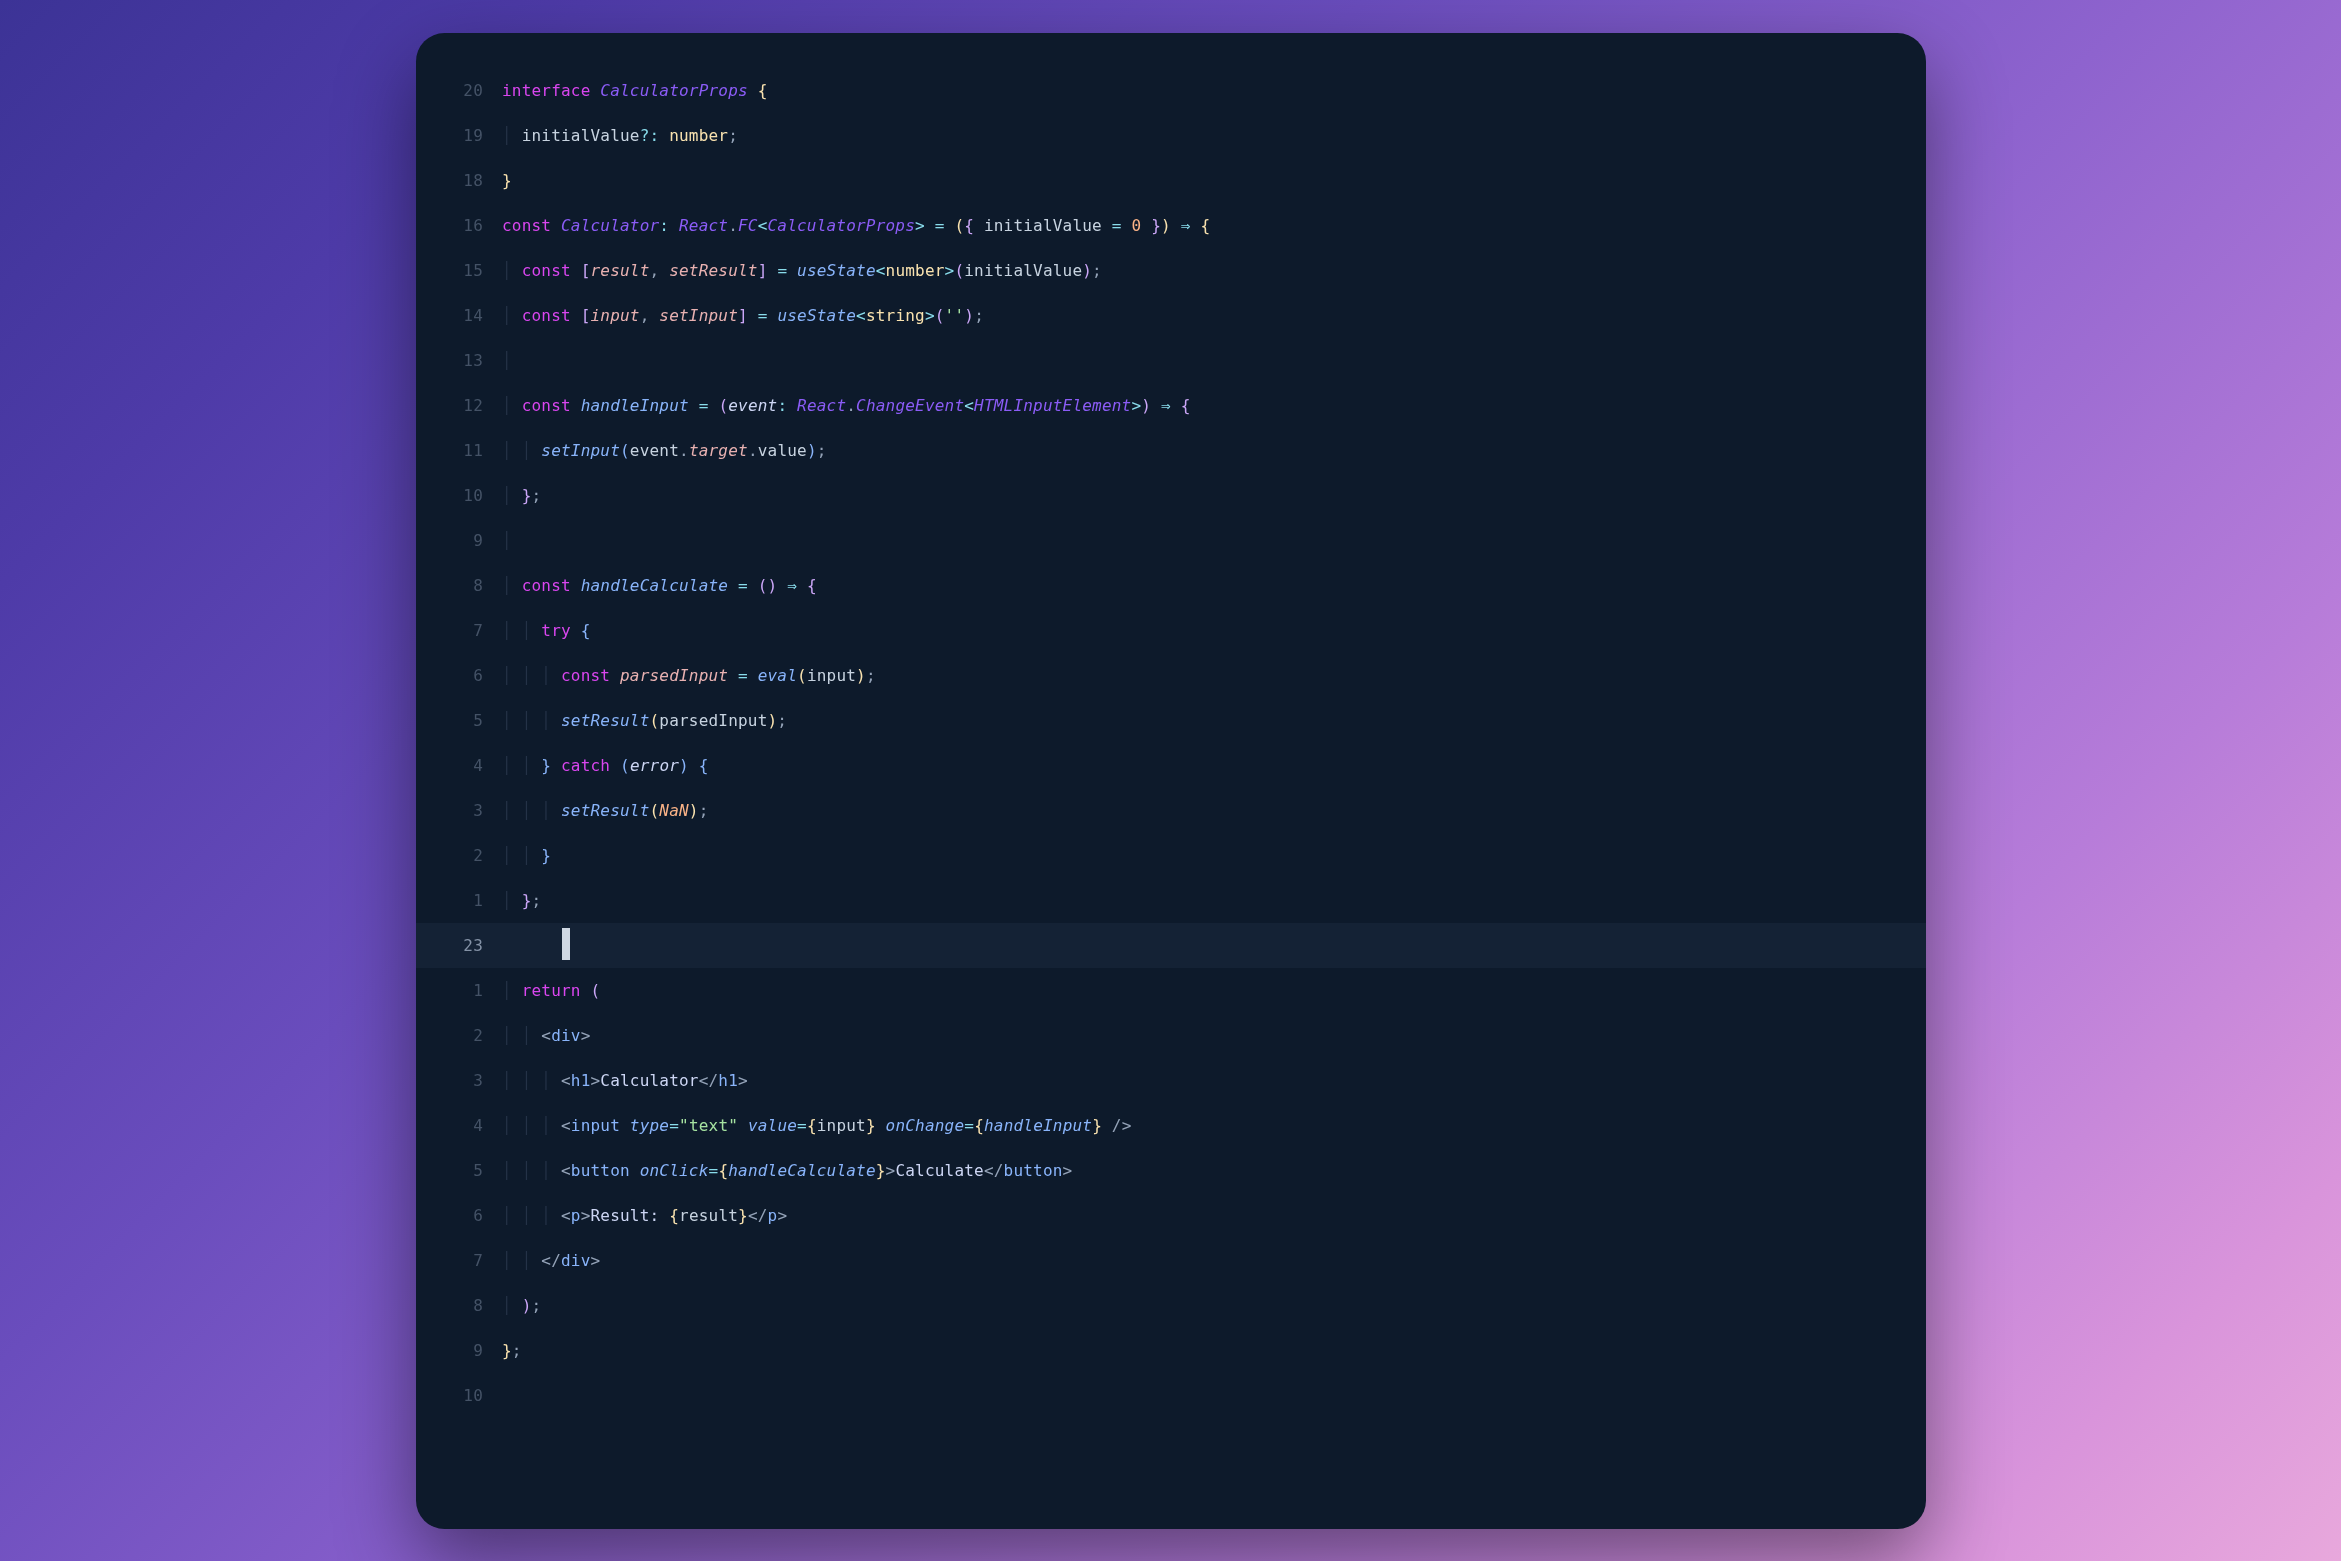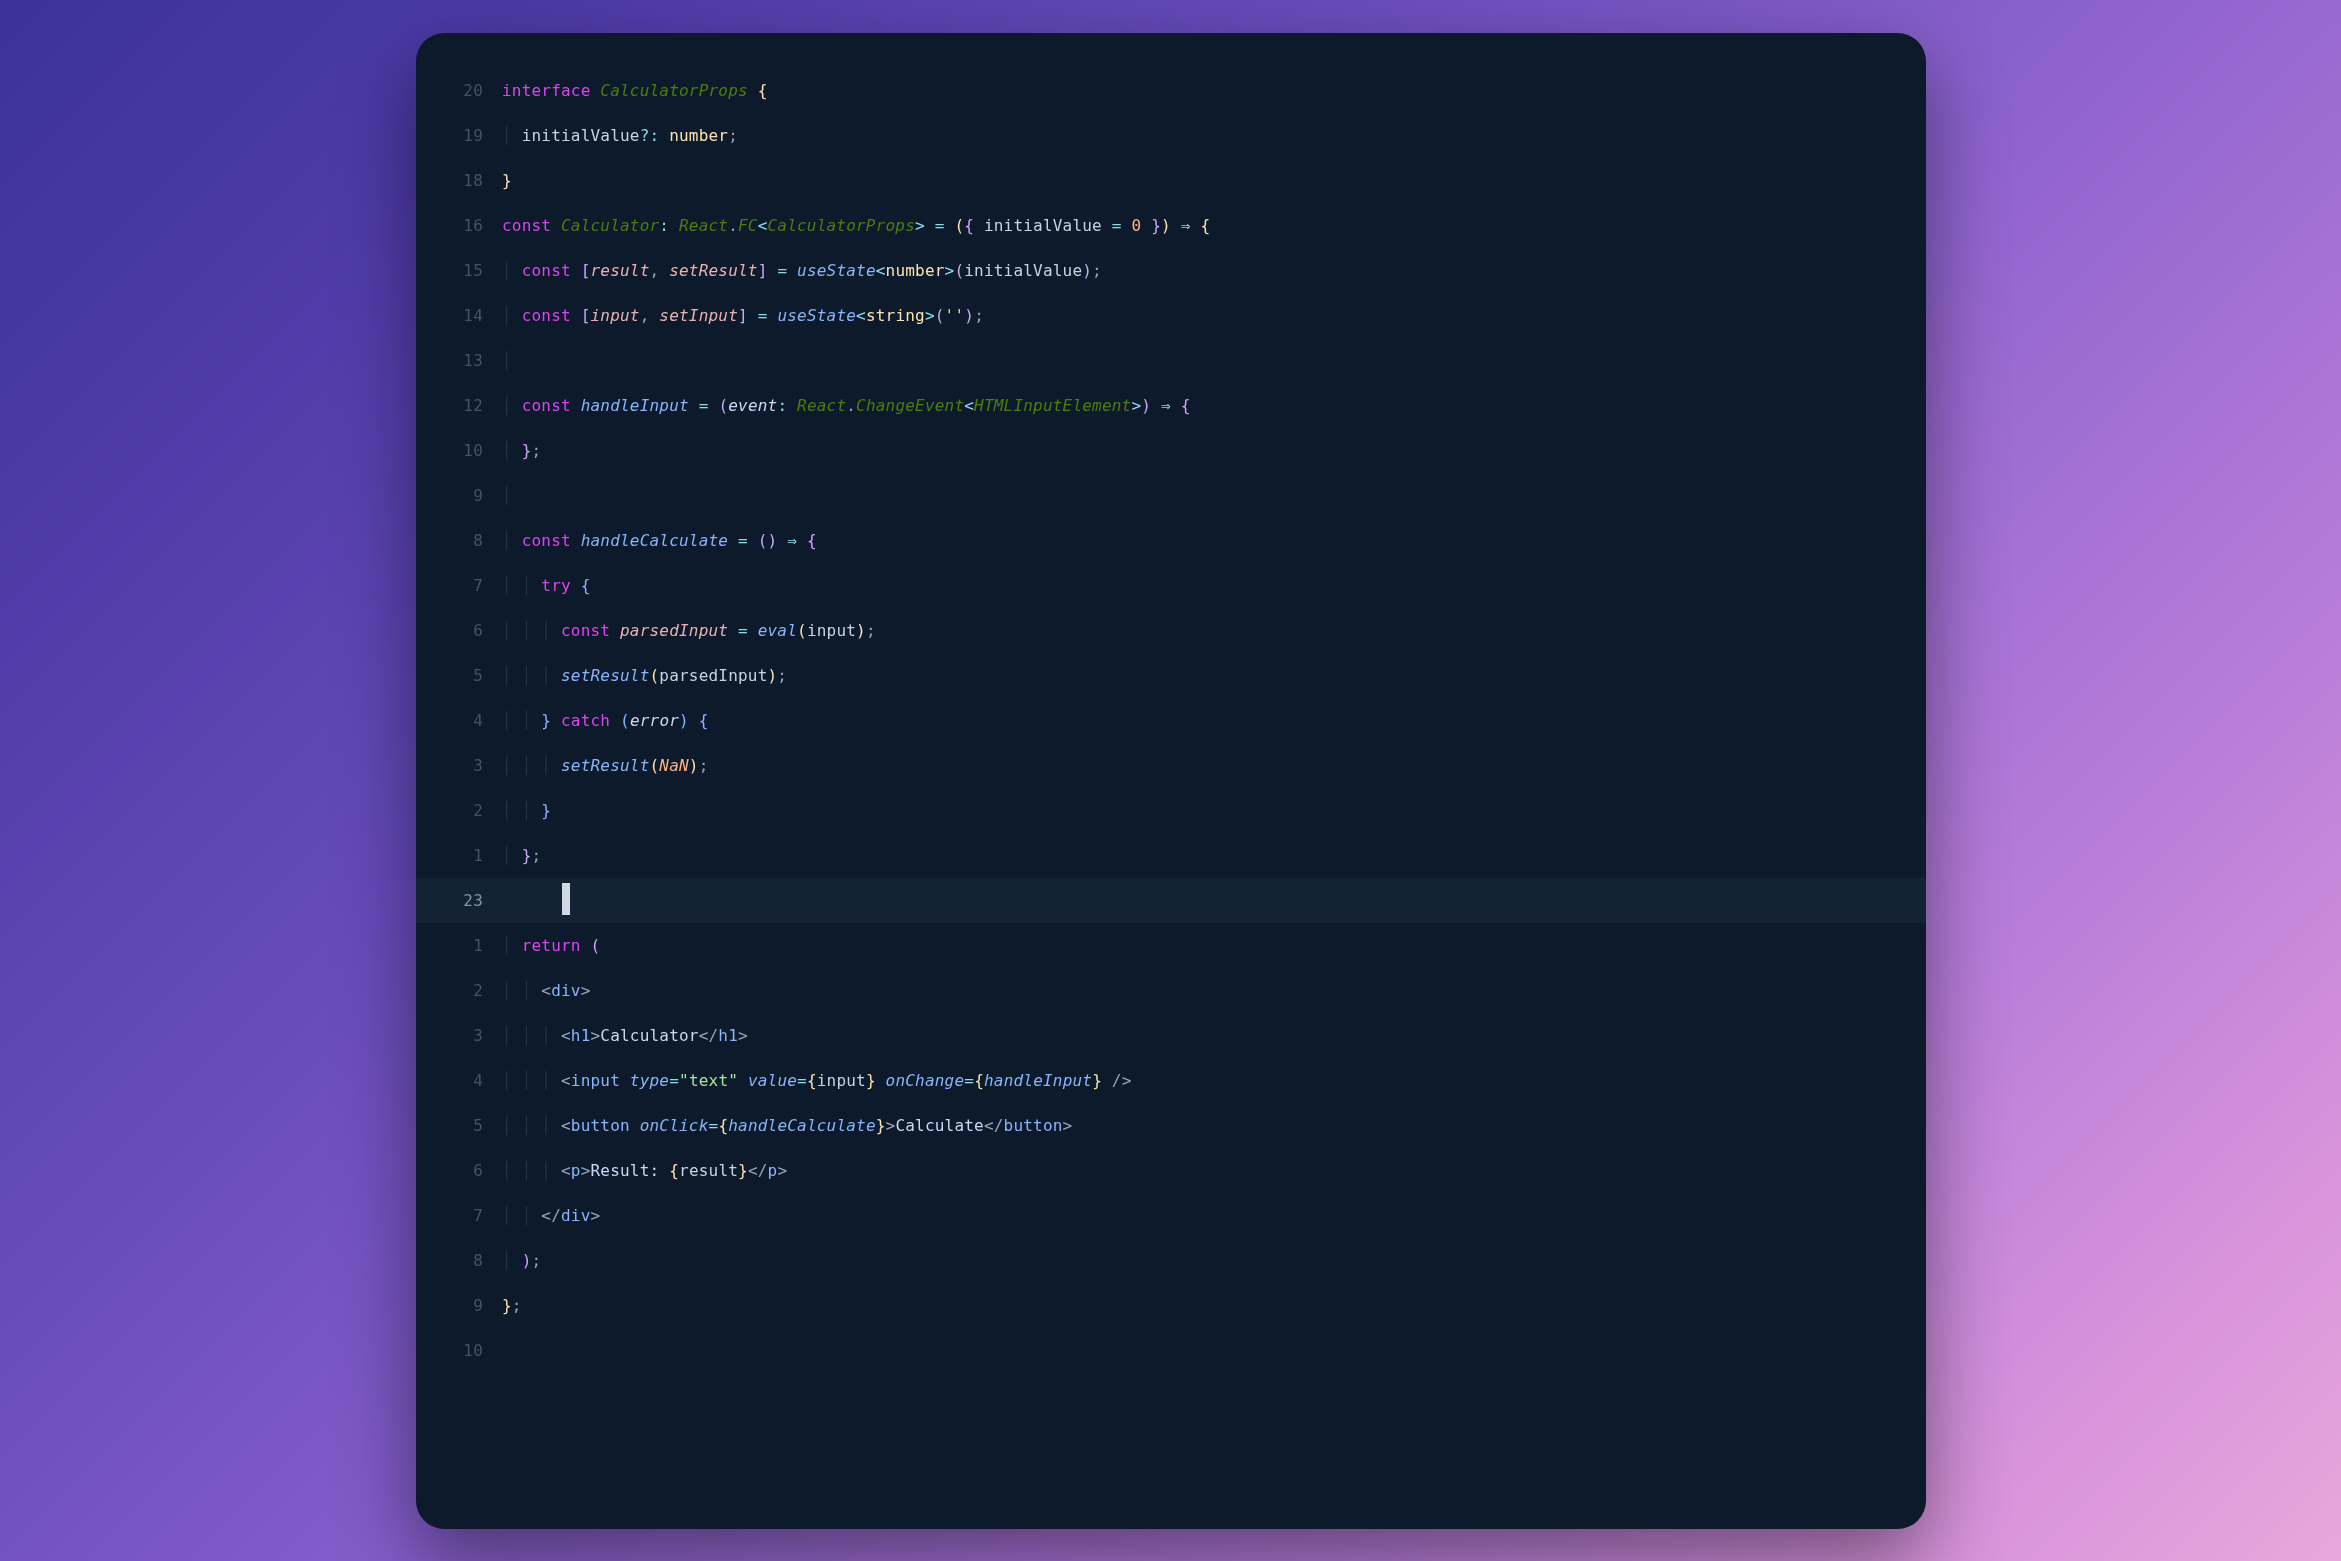--- a/index.html
+++ b/index.html
@@ -55,21 +55,21 @@
     display: inline-block;
     width: 8.7px;
     height: 32px;
     background: #cfd8e3;
     vertical-align: middle;
     margin-bottom: 3.2px;
   }
   .indent-guide { color: #243247; }
   
   .kw  { color: #d946ef; }
-  .typ { color: #4d7c0f; font-style: italic; }
+  .typ { color: #8b5cf6; font-style: italic; }
   .typ2{ color: #f9e2af; }
   .fn  { color: #89b4fa; font-style: italic; }
   .prop{ color: #c7d3e0; }
   .punc{ color: #94a3b8; }
   .op  { color: #89dceb; }
   .par { color: #f9e2af; }
   .par2{ color: #cba6f7; }
   .par3{ color: #89b4fa; }
   .num { color: #fab387; }
   .str { color: #a6e3a1; }
@@ -86,20 +86,21 @@
 <div class="editor">
   <div class="code-area" id="code-area">
       <div class="row"><span class="gutter">20</span><span class="code"><span class="kw">interface </span><span class="typ">CalculatorProps</span><span class="txt"> </span><span class="par">{</span></span></div>
       <div class="row"><span class="gutter">19</span><span class="code"><span class="indent-guide">│ </span><span class="prop">initialValue</span><span class="op">?</span><span class="op">: </span><span class="typ2">number</span><span class="punc">;</span></span></div>
       <div class="row"><span class="gutter">18</span><span class="code"><span class="par">}</span></span></div>
       <div class="row"><span class="gutter">16</span><span class="code"><span class="kw">const </span><span class="typ">Calculator</span><span class="op">: </span><span class="typ">React</span><span class="punc">.</span><span class="typ">FC</span><span class="op">&lt;</span><span class="typ">CalculatorProps</span><span class="op">&gt;</span><span class="txt"> </span><span class="op">=</span><span class="txt"> </span><span class="par">(</span><span class="par2">{</span><span class="txt"> </span><span class="prop">initialValue</span><span class="txt"> </span><span class="op">=</span><span class="txt"> </span><span class="num">0</span><span class="txt"> </span><span class="par2">}</span><span class="par">)</span><span class="txt"> </span><span class="op">⇒</span><span class="txt"> </span><span class="par">{</span></span></div>
       <div class="row"><span class="gutter">15</span><span class="code"><span class="indent-guide">│ </span><span class="kw">const </span><span class="par2">[</span><span class="var">result</span><span class="punc">, </span><span class="var">setResult</span><span class="par2">]</span><span class="txt"> </span><span class="op">=</span><span class="txt"> </span><span class="fn">useState</span><span class="op">&lt;</span><span class="typ2">number</span><span class="op">&gt;</span><span class="par2">(</span><span class="prop">initialValue</span><span class="par2">)</span><span class="punc">;</span></span></div>
       <div class="row"><span class="gutter">14</span><span class="code"><span class="indent-guide">│ </span><span class="kw">const </span><span class="par2">[</span><span class="var">input</span><span class="punc">, </span><span class="var">setInput</span><span class="par2">]</span><span class="txt"> </span><span class="op">=</span><span class="txt"> </span><span class="fn">useState</span><span class="op">&lt;</span><span class="typ2">string</span><span class="op">&gt;</span><span class="par2">(</span><span class="str">''</span><span class="par2">)</span><span class="punc">;</span></span></div>
       <div class="row"><span class="gutter">13</span><span class="code"><span class="indent-guide">│ </span></span></div>
       <div class="row"><span class="gutter">12</span><span class="code"><span class="indent-guide">│ </span><span class="kw">const </span><span class="fn">handleInput</span><span class="txt"> </span><span class="op">=</span><span class="txt"> </span><span class="par2">(</span><span class="var2">event</span><span class="op">: </span><span class="typ">React</span><span class="punc">.</span><span class="typ">ChangeEvent</span><span class="op">&lt;</span><span class="typ">HTMLInputElement</span><span class="op">&gt;</span><span class="par2">)</span><span class="txt"> </span><span class="op">⇒</span><span class="txt"> </span><span class="par2">{</span></span></div>
+      <div class="row"><span class="gutter">11</span><span class="code"><span class="indent-guide">│ │ </span><span class="fn">setInput</span><span class="par3">(</span><span class="prop">event</span><span class="punc">.</span><span class="var">target</span><span class="punc">.</span><span class="prop">value</span><span class="par3">)</span><span class="punc">;</span></span></div>
       <div class="row"><span class="gutter">10</span><span class="code"><span class="indent-guide">│ </span><span class="par2">}</span><span class="punc">;</span></span></div>
       <div class="row"><span class="gutter">9</span><span class="code"><span class="indent-guide">│ </span></span></div>
       <div class="row"><span class="gutter">8</span><span class="code"><span class="indent-guide">│ </span><span class="kw">const </span><span class="fn">handleCalculate</span><span class="txt"> </span><span class="op">=</span><span class="txt"> </span><span class="par2">(</span><span class="par2">)</span><span class="txt"> </span><span class="op">⇒</span><span class="txt"> </span><span class="par2">{</span></span></div>
       <div class="row"><span class="gutter">7</span><span class="code"><span class="indent-guide">│ │ </span><span class="kw">try</span><span class="txt"> </span><span class="par3">{</span></span></div>
       <div class="row"><span class="gutter">6</span><span class="code"><span class="indent-guide">│ │ │ </span><span class="kw">const </span><span class="var">parsedInput</span><span class="txt"> </span><span class="op">=</span><span class="txt"> </span><span class="fn">eval</span><span class="par">(</span><span class="prop">input</span><span class="par">)</span><span class="punc">;</span></span></div>
       <div class="row"><span class="gutter">5</span><span class="code"><span class="indent-guide">│ │ │ </span><span class="fn">setResult</span><span class="par">(</span><span class="prop">parsedInput</span><span class="par">)</span><span class="punc">;</span></span></div>
       <div class="row"><span class="gutter">4</span><span class="code"><span class="indent-guide">│ │ </span><span class="par3">}</span><span class="txt"> </span><span class="kw">catch</span><span class="txt"> </span><span class="par3">(</span><span class="var2">error</span><span class="par3">)</span><span class="txt"> </span><span class="par3">{</span></span></div>
       <div class="row"><span class="gutter">3</span><span class="code"><span class="indent-guide">│ │ │ </span><span class="fn">setResult</span><span class="par">(</span><span class="cnst">NaN</span><span class="par">)</span><span class="punc">;</span></span></div>
       <div class="row"><span class="gutter">2</span><span class="code"><span class="indent-guide">│ │ </span><span class="par3">}</span></span></div>
       <div class="row"><span class="gutter">1</span><span class="code"><span class="indent-guide">│ </span><span class="par2">}</span><span class="punc">;</span></span></div>

